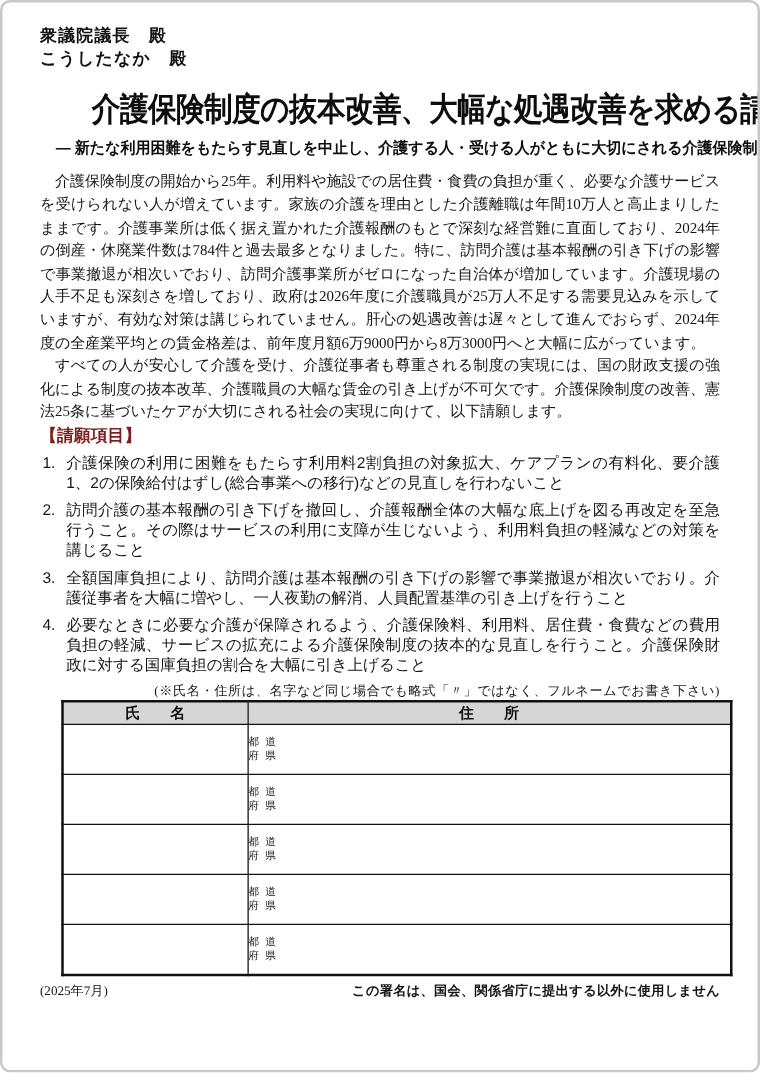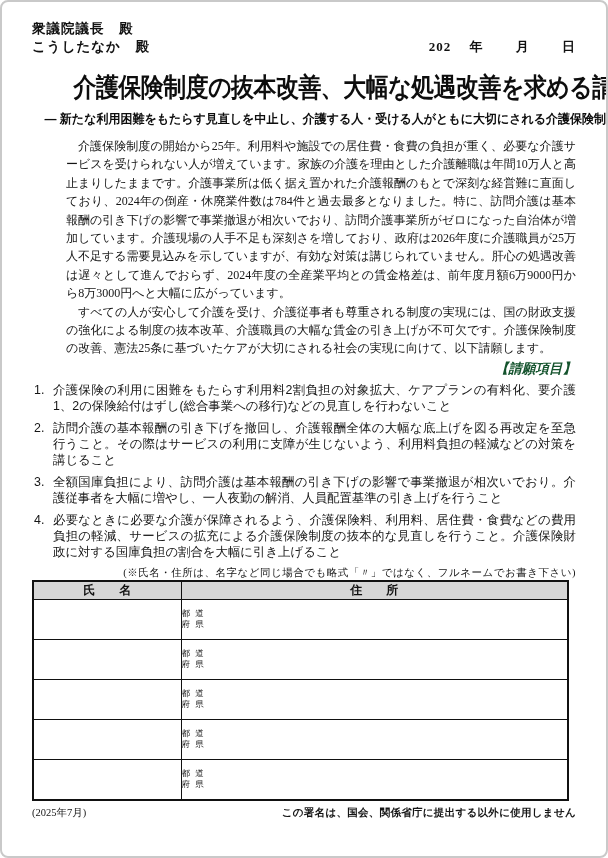--- a/index.html
+++ b/index.html
@@ -26,47 +26,47 @@
     font-family:"Liberation Sans","DejaVu Sans",sans-serif;
     font-weight:900;font-size:26px;letter-spacing:-.5px;color:#0d0d0d;
   }
   .subtitle{text-align:center;margin-top:4px;white-space:nowrap;}
   .subtitle-inner{
     display:inline-block;transform:scaleX(.96);transform-origin:center;
     font-family:"Liberation Sans","DejaVu Sans",sans-serif;
     font-weight:700;font-size:12.5px;color:#0d0d0d;
   }
   
-  .body-text{margin-top:9px;margin-left:34px;}
+  .body-text{margin-top:9px;}
   .body-text p{
     margin:0;text-indent:1em;text-align:justify;
     font-size:12px;line-height:18.4px;color:#151515;
   }
   
   .petition-heading{
-    text-align:right;font-family:"Liberation Sans","DejaVu Sans",sans-serif;
-    font-weight:700;font-size:13.5px;margin:2px 0 4px 0;color:#14532d;font-style:italic;
+    text-align:left;font-family:"Liberation Sans","DejaVu Sans",sans-serif;
+    font-weight:700;font-size:13.5px;margin:2px 0 4px 0;color:#7f1d1d;
   }
   .items{margin-top:2px;}
   .item{
     display:flex;margin:0 0 6px 2px;
     font-family:"Liberation Sans","DejaVu Sans",sans-serif;
     font-size:12.4px;line-height:16px;font-weight:500;color:#151515;
   }
   .item-num{flex:none;width:19px;}
   .item-text{flex:1;text-align:justify;}
   
   .table-note{
     text-align:right;font-size:10.5px;margin-top:4px;margin-bottom:0;
     color:#151515;letter-spacing:.5px;
   }
   
   table.sig{
     border-collapse:collapse;table-layout:fixed;
-    width:535px;margin-left:0;
+    width:535px;margin-left:17px;
     border:2px solid #111;
   }
   table.sig th,table.sig td{border:1.5px solid #111;padding:0;}
   table.sig th{
     height:15px;background:#d6d6d6;
     font-family:"Liberation Sans","DejaVu Sans",sans-serif;
     font-weight:700;font-size:12px;color:#111;
   }
   table.sig td{height:39px;background:#fff;}
   td.addr-cell{vertical-align:middle;text-align:left;padding-left:72px;}
@@ -83,21 +83,20 @@
 </head>
 <body>
 
 <div class="page">
 
   <div class="top-row">
     <div class="addressees">
       <div>衆議院議長　殿</div>
       <div>こうしたなか　殿</div>
     </div>
-    <div class="date-line">202　 年　 　月　 　日</div>
   </div>
 
   <div class="title">
     <span class="title-inner">介護保険制度の抜本改善、大幅な処遇改善を求める請願署名</span>
   </div>
   <div class="subtitle">
     <span class="subtitle-inner">― 新たな利用困難をもたらす見直しを中止し、介護する人・受ける人がともに大切にされる介護保険制度へ ―</span>
   </div>
 
   <div class="body-text">

